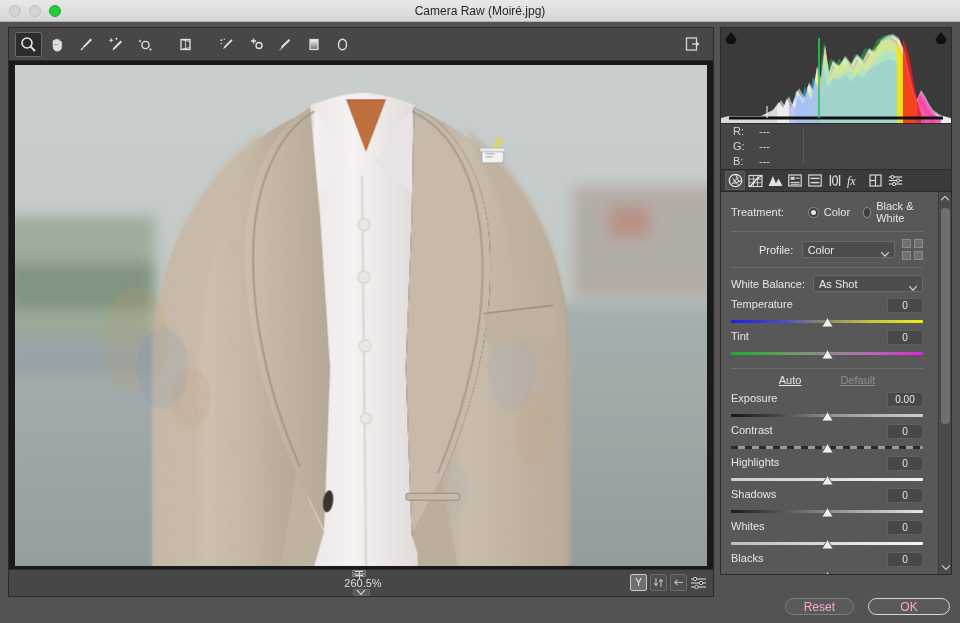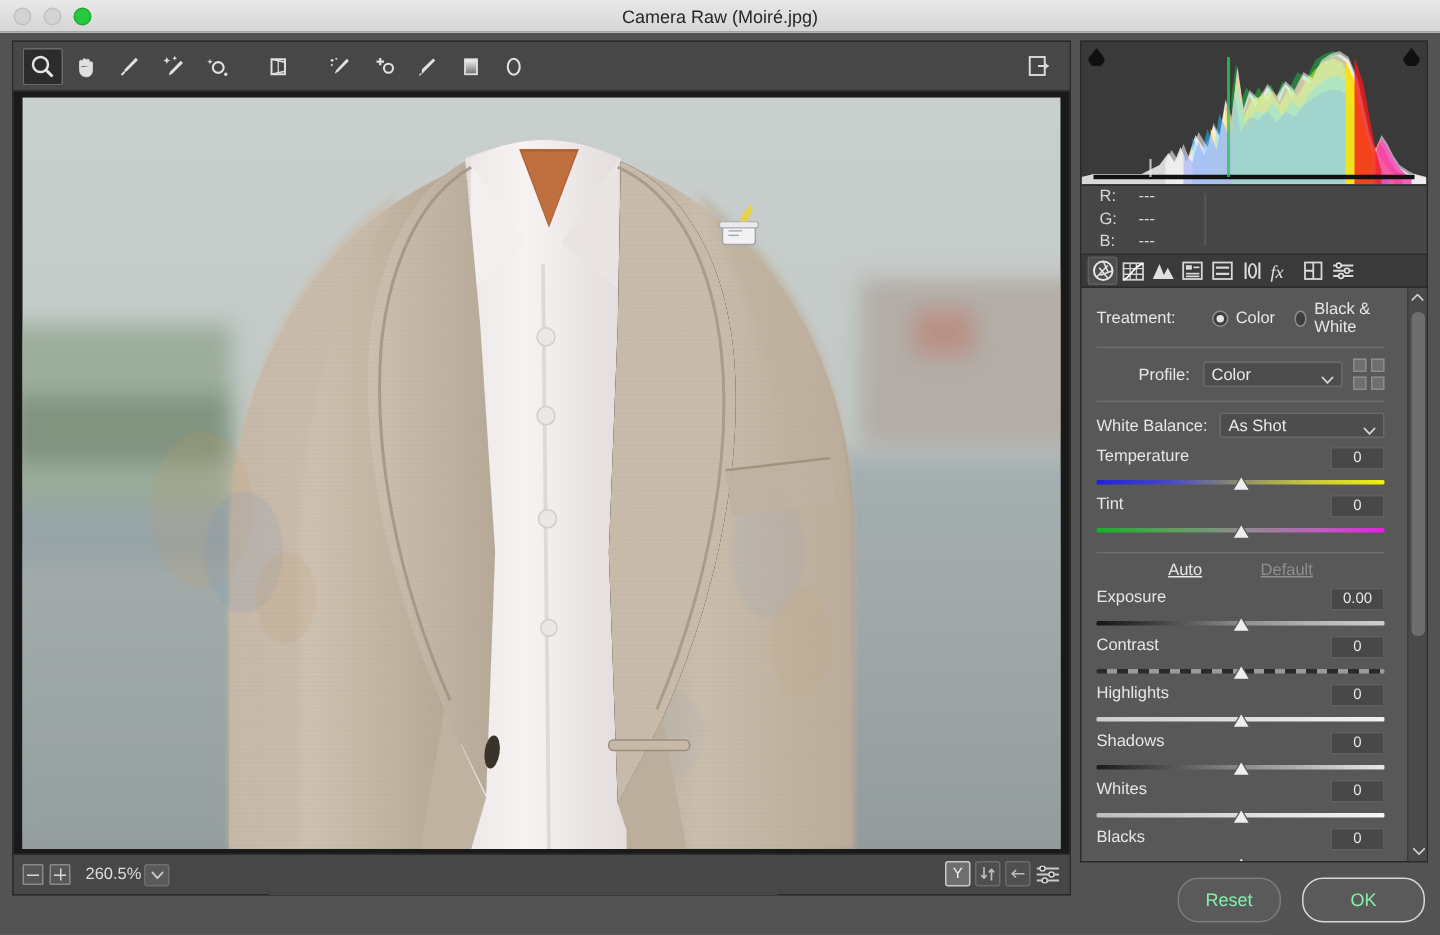--- a/index.html
+++ b/index.html
@@ -57,21 +57,21 @@
     border-bottom:1px solid #2e2e2e;
     display:flex; align-items:center; justify-content:center;
   }
   .photo {
     position:absolute; left:6px; top:4px; right:6px; bottom:3px;
     overflow:hidden; background:#9aa0a0;
   }
 
   .footer {
     height:26px; background:#474747; display:flex; align-items:center;
-    padding:0 6px; position:relative;
+    padding:0 6px; position:relative;flex-direction:column;
   }
   .zbtn {
     width:14px; height:14px; border:1px solid #8a8a8a; background:#575757;
     display:flex; align-items:center; justify-content:center; margin-right:4px;
     border-radius:1px;
   }
   .zbtn i { display:block; background:#d8d8d8; }
   .zbtn .h { width:8px; height:1px; }
   .zbtn .v { width:1px; height:8px; position:absolute; }
   .zoomval {
@@ -179,22 +179,22 @@
   }
   .vsarrow { height:13px; display:flex; align-items:center; justify-content:center; }
   .vsthumb {
     position:absolute; left:2px; width:9px; top:16px; height:216px;
     background:#6e6e6e; border-radius:4px;
   }
 
   
   .btnbar { position:absolute; right:10px; bottom:8px; display:flex; gap:14px; }
   .btn {
-    height:30px; min-width:66px; border-radius:14px; border:1px solid #7d7d7d;
-    background:#5a5a5a; color:#86efac; font-size:12px;
+    height:17px; min-width:66px; border-radius:14px; border:1px solid #7d7d7d;
+    background:#5a5a5a; color:#f9a8d4; font-size:12px;
     display:flex; align-items:center; justify-content:center; padding:0 18px;
   }
   .btn.primary { border-color:#d8d8d8; min-width:82px; }
 </style>
 </head>
 <body>
 
 <div class="app">
 
   <div class="titlebar">

